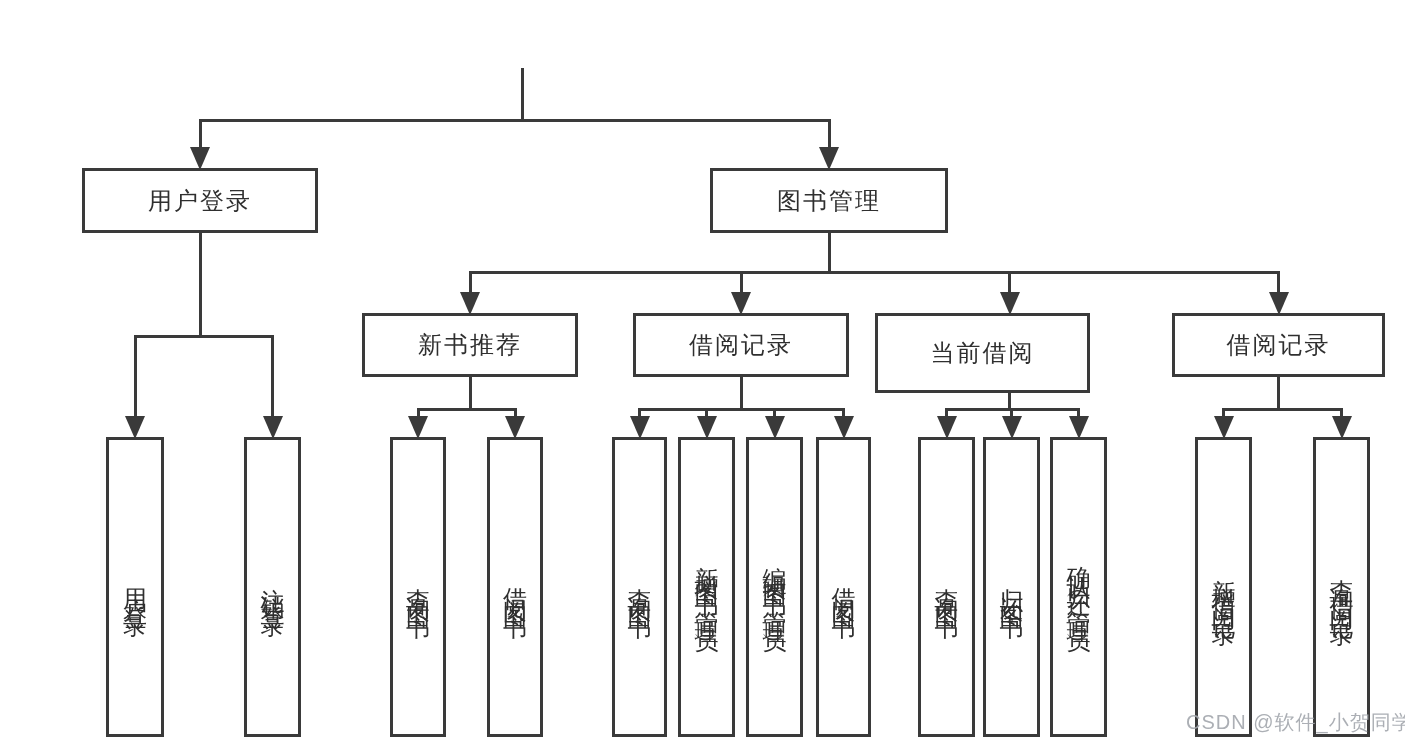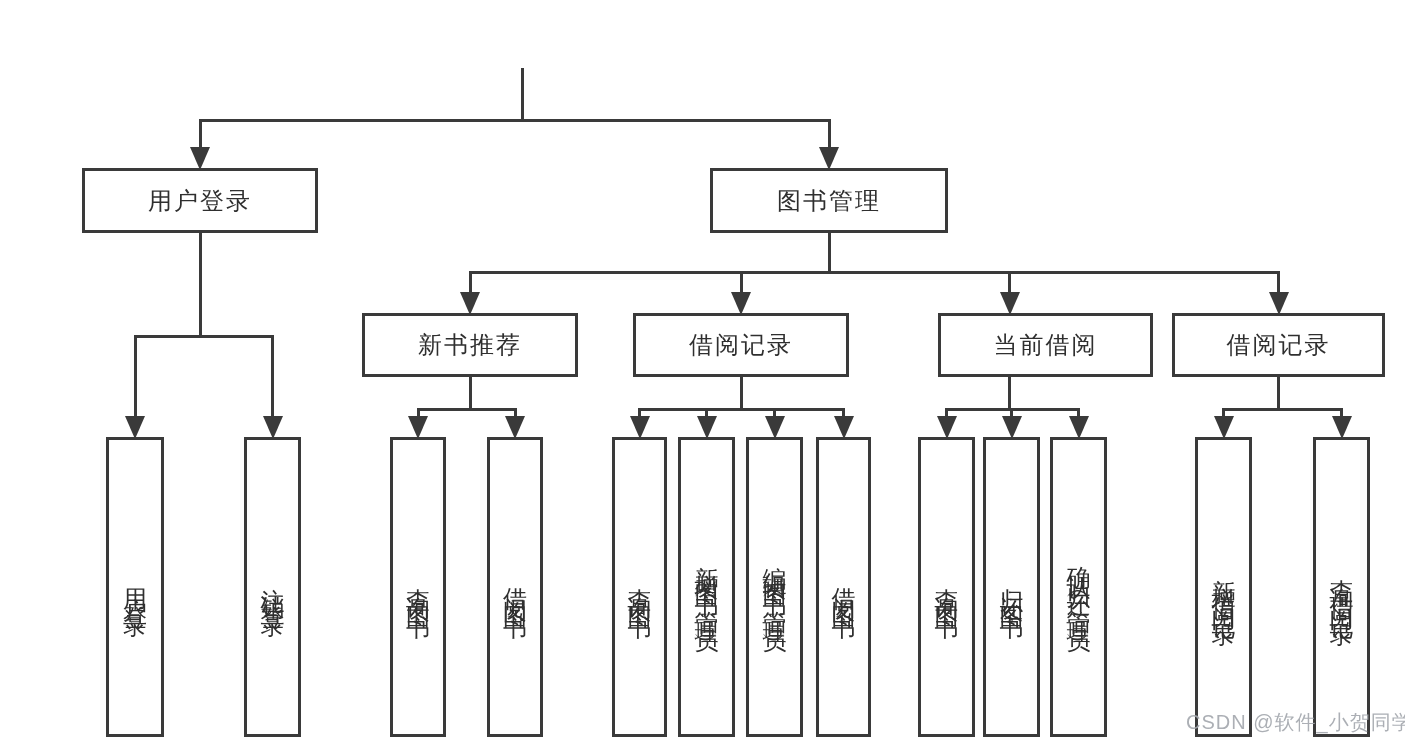--- a/index.html
+++ b/index.html
@@ -70,21 +70,21 @@
     </div>
     <div class="node horizontal" style="left: 710px; top: 168px; width: 238px; height: 65px;">
       <span>图书管理</span>
     </div>
     <div class="node horizontal" style="left: 362px; top: 313px; width: 216px; height: 64px;">
       <span>新书推荐</span>
     </div>
     <div class="node horizontal" style="left: 633px; top: 313px; width: 216px; height: 64px;">
       <span>借阅记录</span>
     </div>
-    <div class="node horizontal" style="left: 938px; top: 313px; width: 215px; height: 64px;">
+    <div class="node horizontal" style="left: 875px; top: 313px; width: 215px; height: 80px;">
       <span>当前借阅</span>
     </div>
     <div class="node horizontal" style="left: 1172px; top: 313px; width: 213px; height: 64px;">
       <span>借阅记录</span>
     </div>
     <div class="node vertical" style="left: 106px; top: 437px; width: 58px; height: 300px;">
       <span>用户登录</span>
     </div>
     <div class="node vertical" style="left: 244px; top: 437px; width: 57px; height: 300px;">
       <span>注销登录</span>

